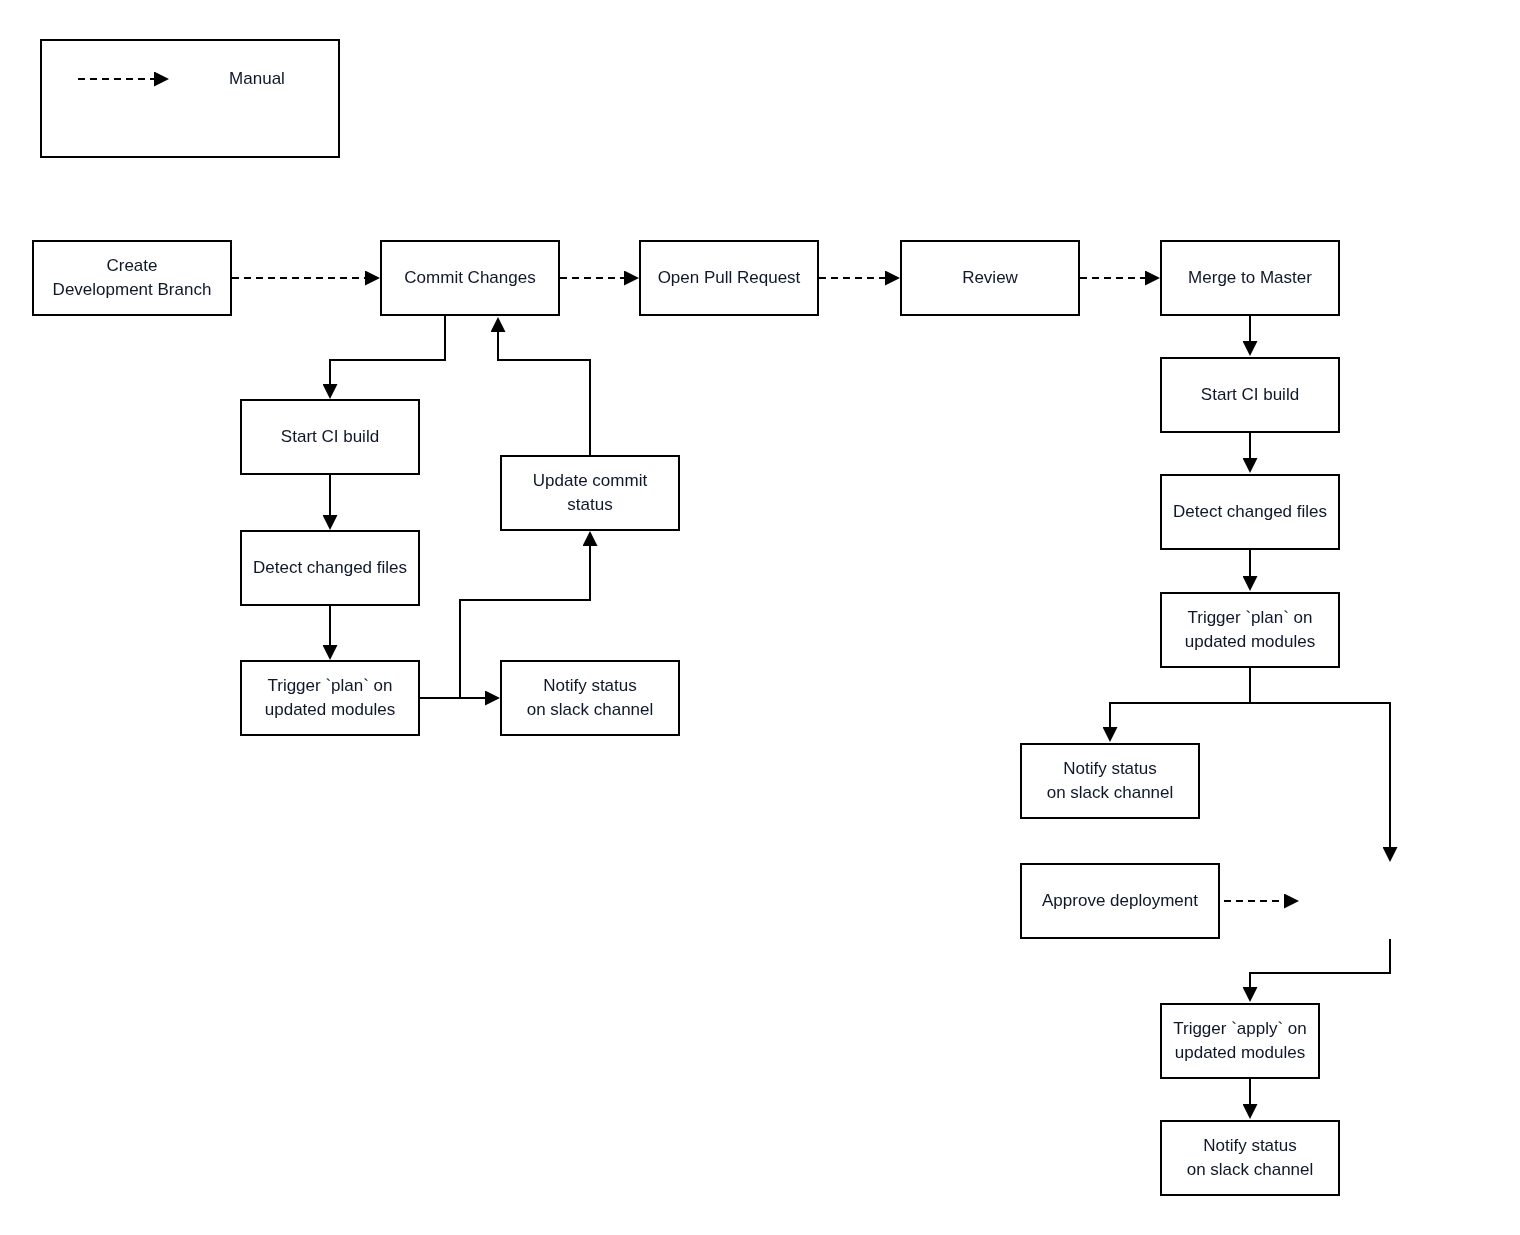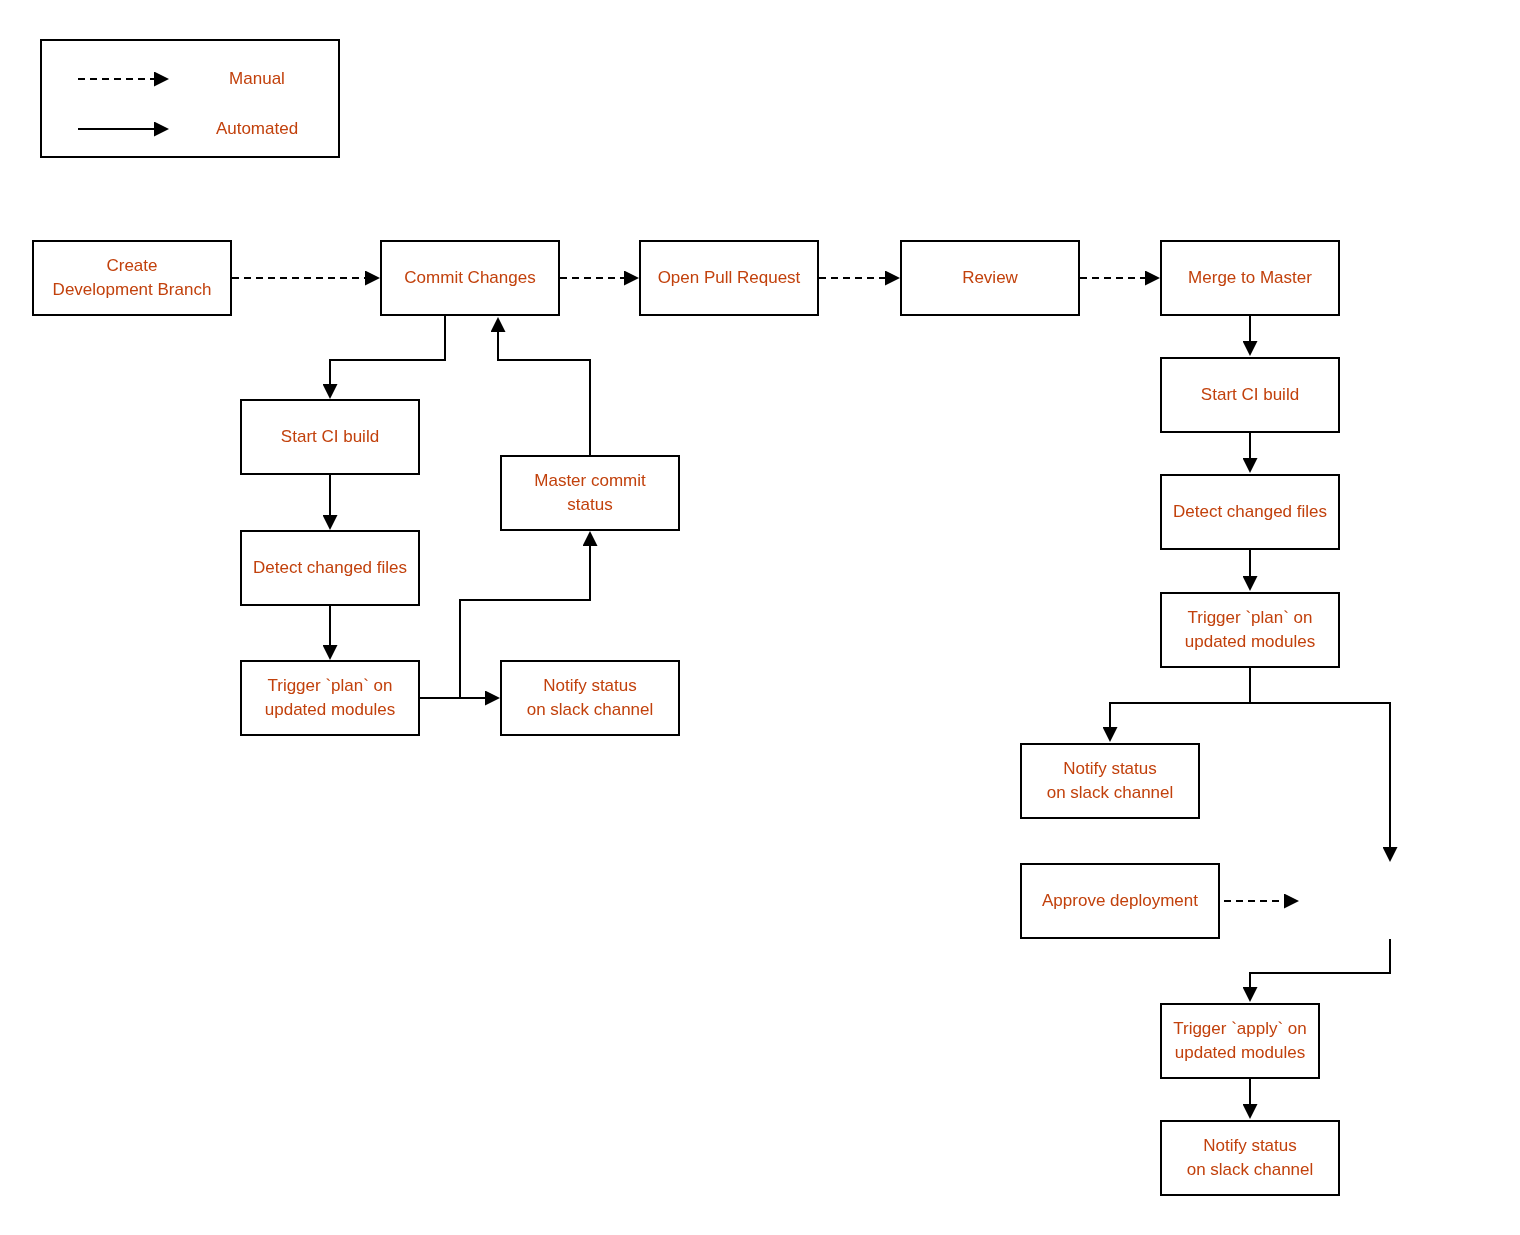--- a/index.html
+++ b/index.html
@@ -1,21 +1,21 @@
 <!DOCTYPE html>
 <html><head>
 <meta charset="utf-8">
 <style>
   html,body{margin:0;padding:0;background:#ffffff;}
   #canvas{
     position:relative;
     width:1520px;height:1235px;
     background:#ffffff;
     font-family:"Liberation Sans","DejaVu Sans",sans-serif;
-    color:#c2410c;
+    color:#0f172a;
   }
   #edges{position:absolute;left:0;top:0;pointer-events:none;}
   .edge{fill:none;stroke:#000000;stroke-width:2;}
   .edge.manual{stroke-dasharray:7 5;}
   #arrowhead path{fill:#000000;}
   .node{
     position:absolute;
     box-sizing:border-box;
     border:2px solid #000000;
     background:#ffffff;
@@ -66,42 +66,36 @@
       <polyline points="1250,1079 1250,1116" class="edge" marker-end="url(#arrowhead)"></polyline>
     </svg>
 
   <div class="legend">
     <div class="legend-row" id="legend-row-manual">
       <svg class="arrow-sample" width="100" height="16" viewBox="0 0 100 16">
         <line class="edge manual" x1="2" y1="8" x2="90" y2="8" marker-end="url(#arrowhead)"></line>
       </svg>
       <span class="legend-label">Manual</span>
     </div>
-    <div class="legend-row" id="legend-row-automated">
-      <svg class="arrow-sample" width="100" height="16" viewBox="0 0 100 16">
-        <line class="edge" x1="2" y1="8" x2="90" y2="8" marker-end="url(#arrowhead)"></line>
-      </svg>
-      <span class="legend-label">Automated</span>
-    </div>
   </div>
 
   <div class="node" style="left:32px;top:240px;width:200px;height:76px">Create
 Development Branch</div>
   <div class="node" style="left:380px;top:240px;width:180px;height:76px">Commit Changes</div>
   <div class="node" style="left:639px;top:240px;width:180px;height:76px">Open Pull Request</div>
   <div class="node" style="left:1160px;top:240px;width:180px;height:76px">Merge to Master</div>
   <div class="node" style="left:900px;top:240px;width:180px;height:76px">Review</div>
 
   <div class="node" style="left:240px;top:399px;width:180px;height:76px">Start CI build</div>
   <div class="node" style="left:240px;top:530px;width:180px;height:76px">Detect changed files</div>
   <div class="node" style="left:240px;top:660px;width:180px;height:76px">Trigger `plan` on
 updated modules</div>
   <div class="node" style="left:500px;top:660px;width:180px;height:76px">Notify status
 on slack channel</div>
-  <div class="node" style="left:500px;top:455px;width:180px;height:76px">Master commit
+  <div class="node" style="left:500px;top:455px;width:180px;height:76px">Update commit
 status</div>
 
   <div class="node" style="left:1160px;top:357px;width:180px;height:76px">Start CI build</div>
   <div class="node" style="left:1160px;top:474px;width:180px;height:76px">Detect changed files</div>
   <div class="node" style="left:1160px;top:592px;width:180px;height:76px">Trigger `plan` on
 updated modules</div>
   <div class="node" style="left:1020px;top:743px;width:180px;height:76px">Notify status
 on slack channel</div>
   <div class="node" style="left:1020px;top:863px;width:200px;height:76px">Approve deployment</div>
   <div class="node" style="left:1160px;top:1003px;width:160px;height:76px">Trigger `apply` on

